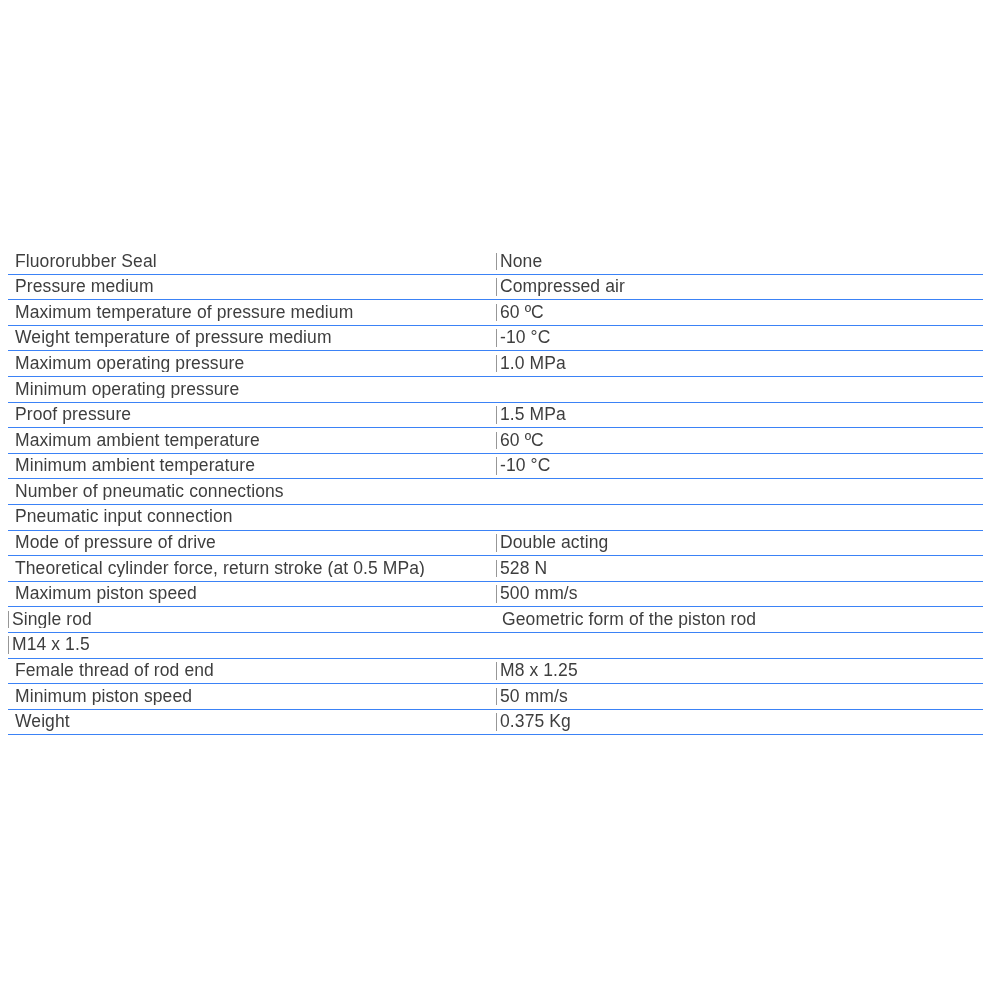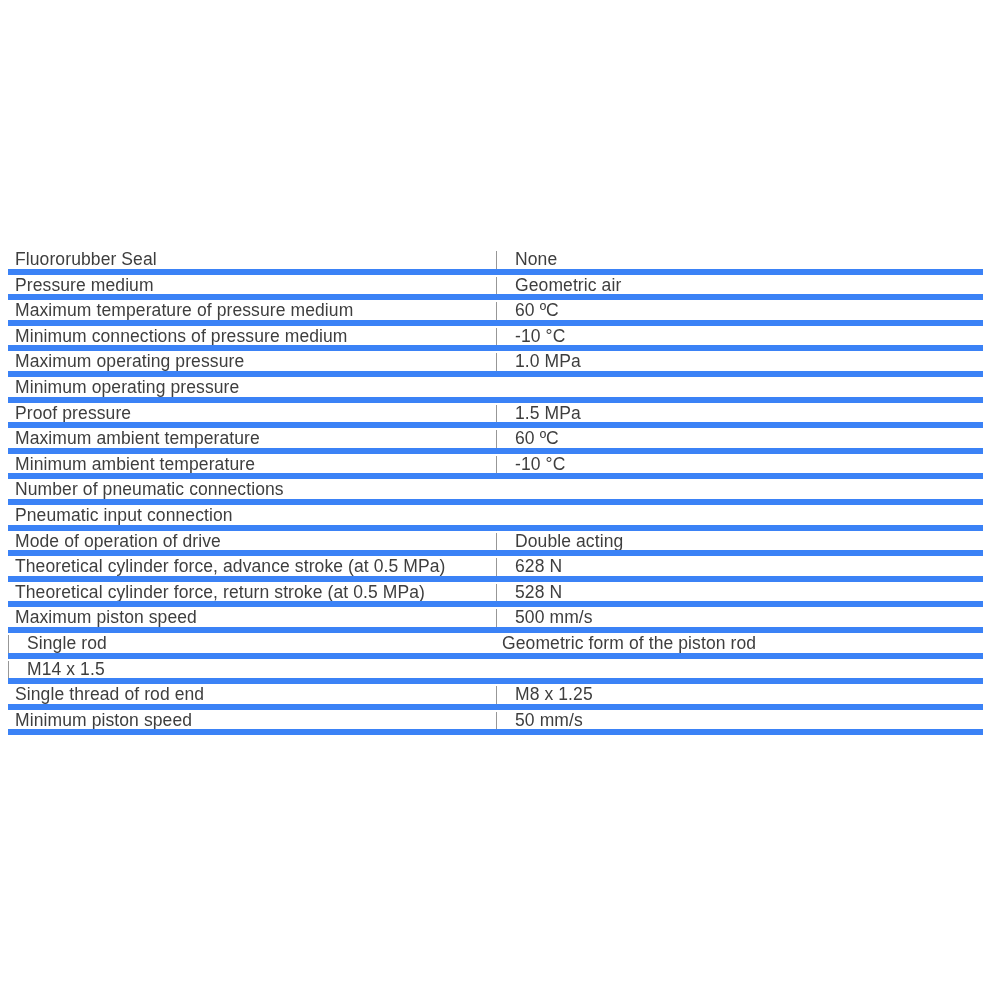--- a/index.html
+++ b/index.html
@@ -23,63 +23,63 @@
   .spec-table {
     position: absolute;
     left: 8px;
     top: 249px;
     width: 975px;
   }
   .spec-row {
     display: flex;
     height: 25.6px;
     box-sizing: border-box;
-    border-bottom: 6px solid #3b82f6;
-    align-items: flex-end;
+    border-bottom: 1px solid #3b82f6;
+    align-items: center;
   }
   .cell {
     display: flex;
     align-items: center;
     box-sizing: border-box;
     font-size: 17.5px;
     line-height: 1;
     color: #3e3e3e;
     letter-spacing: 0.1px;
     white-space: nowrap;
     overflow: hidden;
   }
   .cell-label {
     width: 488px;
     padding-left: 7px;
   }
   .cell-value {
     flex: 1;
     border-left: 1px solid #979797;
-    padding-left: 18px;
+    padding-left: 3px;
   }
 </style>
 </head>
 <body>
 
 <div class="page">
   <div class="spec-table" id="spec-table">
       <div class="spec-row">
         <div class="cell cell-label">Fluororubber Seal</div>
         <div class="cell cell-value">None</div>
       </div>
       <div class="spec-row">
         <div class="cell cell-label">Pressure medium</div>
-        <div class="cell cell-value">Geometric air</div>
+        <div class="cell cell-value">Compressed air</div>
       </div>
       <div class="spec-row">
         <div class="cell cell-label">Maximum temperature of pressure medium</div>
         <div class="cell cell-value">60 ºC</div>
       </div>
       <div class="spec-row">
-        <div class="cell cell-label">Minimum connections of pressure medium</div>
+        <div class="cell cell-label">Weight temperature of pressure medium</div>
         <div class="cell cell-value">-10 °C</div>
       </div>
       <div class="spec-row">
         <div class="cell cell-label">Maximum operating pressure</div>
         <div class="cell cell-value">1.0 MPa</div>
       </div>
       <div class="spec-row">
         <div class="cell cell-label">Minimum operating pressure</div>
       </div>
       <div class="spec-row">
@@ -94,44 +94,44 @@
         <div class="cell cell-label">Minimum ambient temperature</div>
         <div class="cell cell-value">-10 °C</div>
       </div>
       <div class="spec-row">
         <div class="cell cell-label">Number of pneumatic connections</div>
       </div>
       <div class="spec-row">
         <div class="cell cell-label">Pneumatic input connection</div>
       </div>
       <div class="spec-row">
-        <div class="cell cell-label">Mode of operation of drive</div>
+        <div class="cell cell-label">Mode of pressure of drive</div>
         <div class="cell cell-value">Double acting</div>
-      </div>
-      <div class="spec-row">
-        <div class="cell cell-label">Theoretical cylinder force, advance stroke (at 0.5 MPa)</div>
-        <div class="cell cell-value">628 N</div>
       </div>
       <div class="spec-row">
         <div class="cell cell-label">Theoretical cylinder force, return stroke (at 0.5 MPa)</div>
         <div class="cell cell-value">528 N</div>
       </div>
       <div class="spec-row">
         <div class="cell cell-label">Maximum piston speed</div>
         <div class="cell cell-value">500 mm/s</div>
       </div>
       <div class="spec-row">
         <div class="cell cell-value">Single rod</div>
         <div class="cell cell-label">Geometric form of the piston rod</div>
       </div>
       <div class="spec-row">
         <div class="cell cell-value">M14 x 1.5</div>
       </div>
       <div class="spec-row">
-        <div class="cell cell-label">Single thread of rod end</div>
+        <div class="cell cell-label">Female thread of rod end</div>
         <div class="cell cell-value">M8 x 1.25</div>
       </div>
       <div class="spec-row">
         <div class="cell cell-label">Minimum piston speed</div>
         <div class="cell cell-value">50 mm/s</div>
       </div>
+      <div class="spec-row">
+        <div class="cell cell-label">Weight</div>
+        <div class="cell cell-value">0.375 Kg</div>
+      </div>
     </div>
 </div>
 
 </body></html>

